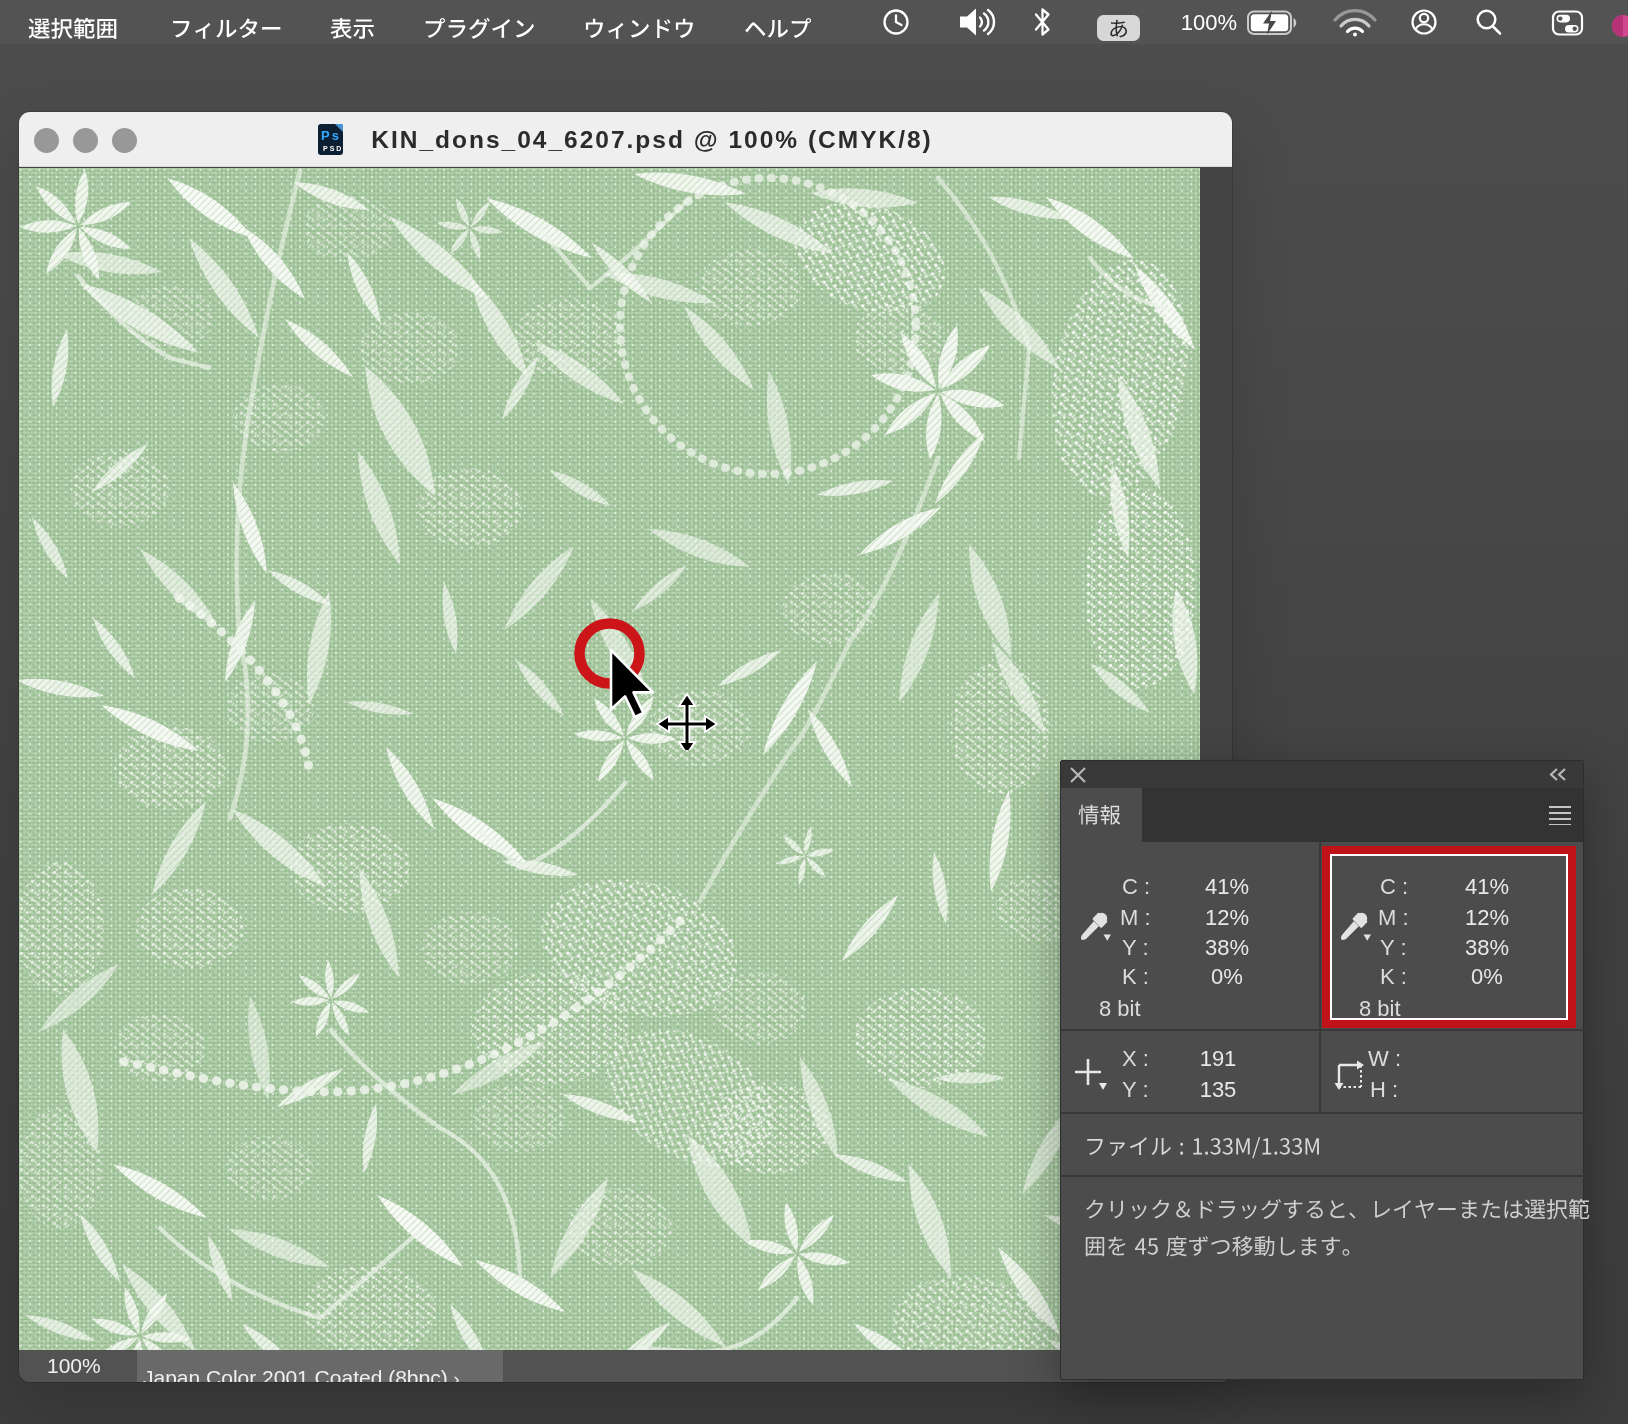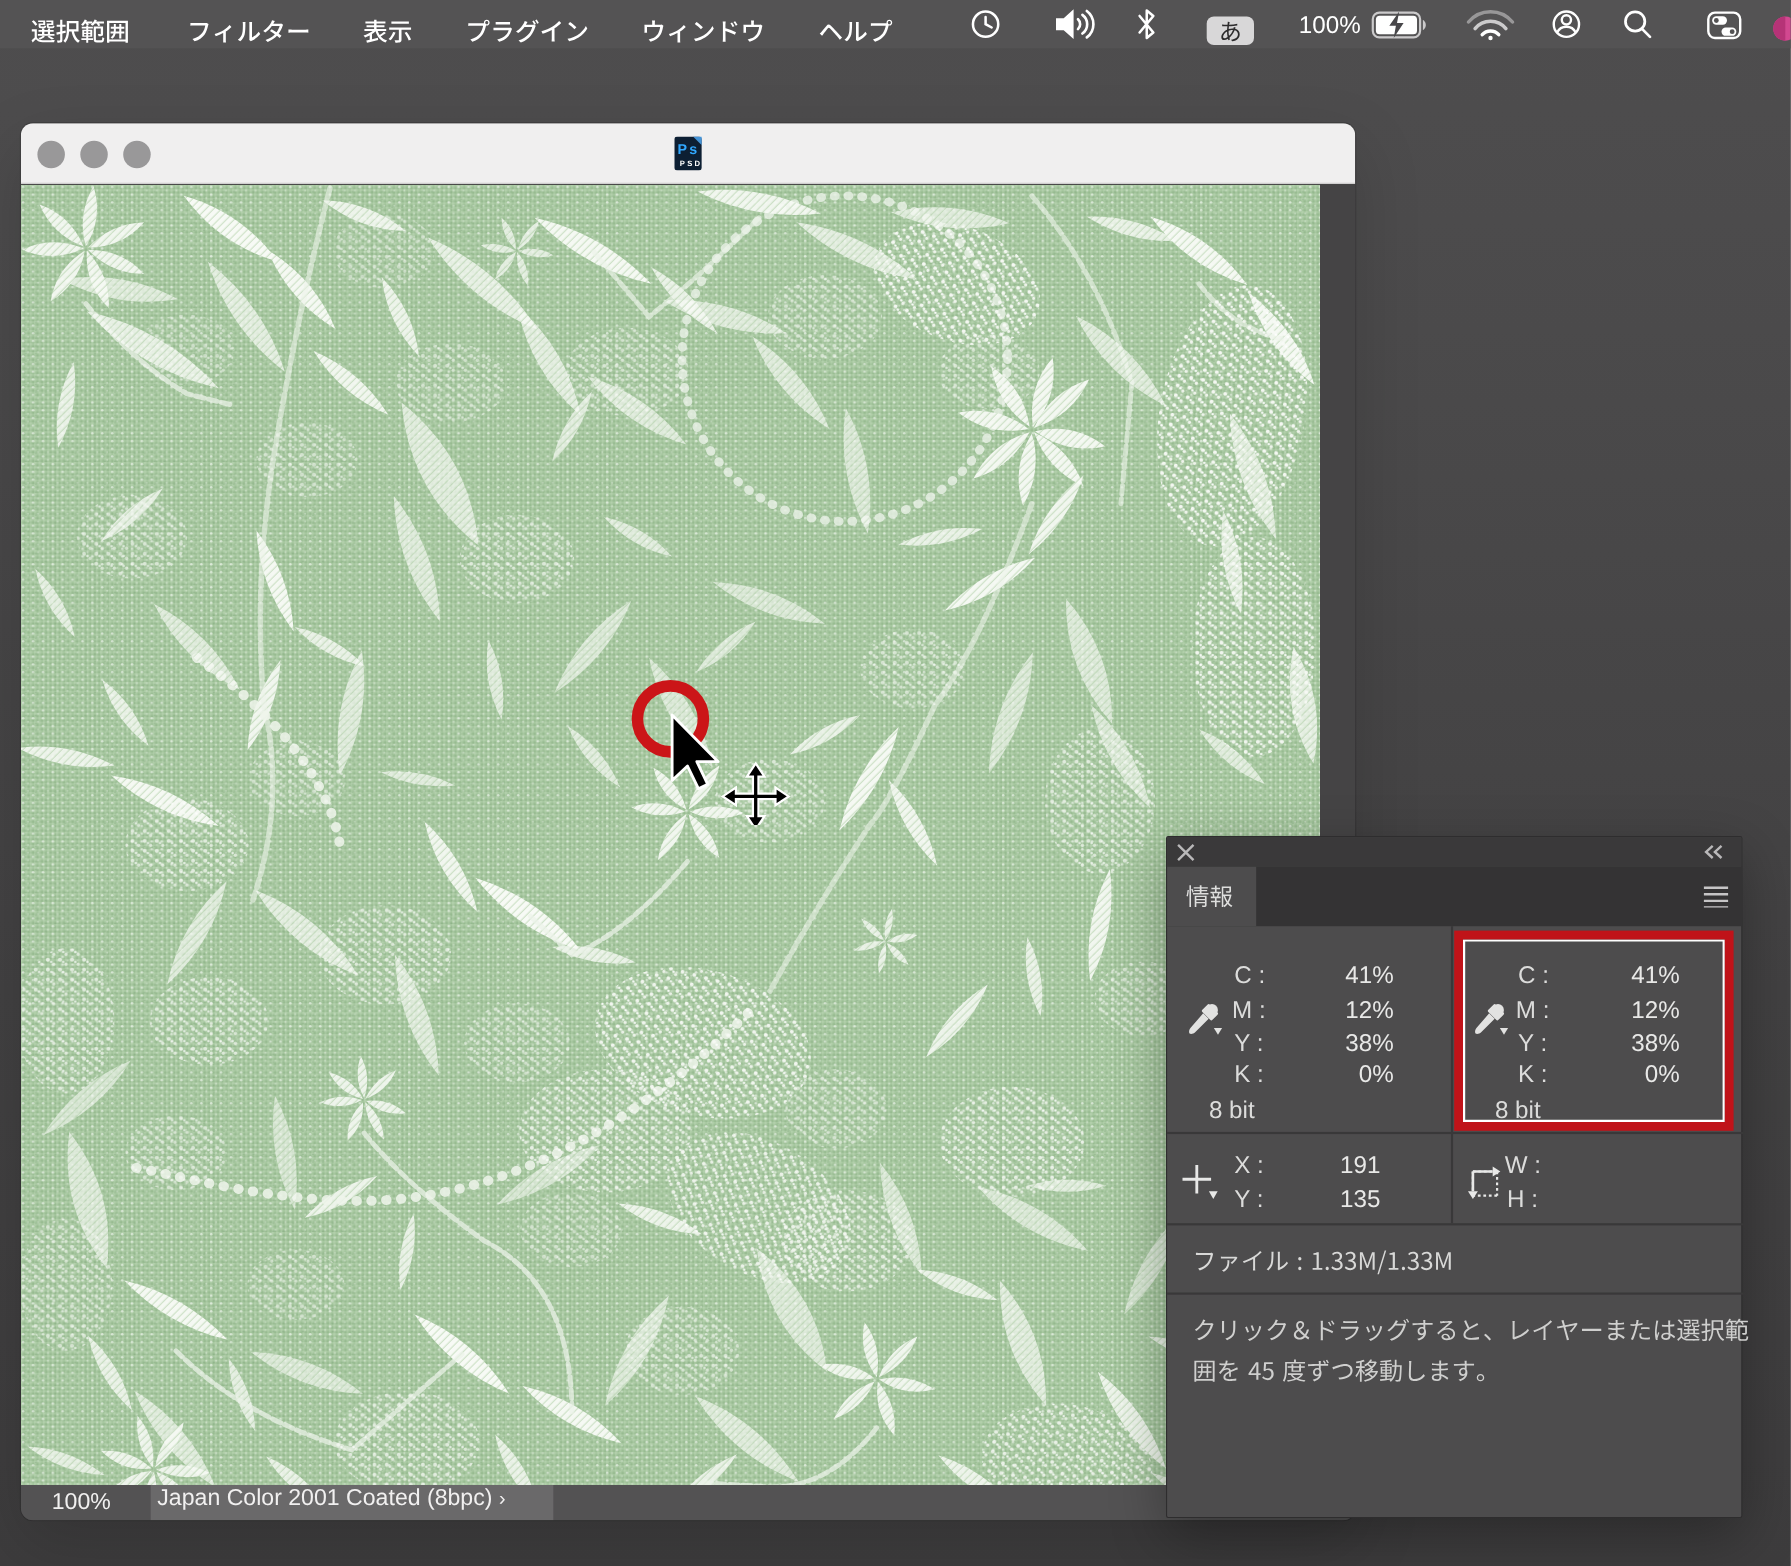--- a/index.html
+++ b/index.html
@@ -15,21 +15,21 @@
 .title { position:absolute; top:0; left:0; width:100%; height:55px; display:flex;
   align-items:center; justify-content:center; gap:28px; color:#2c2b2c;
   font-size:24.5px; font-weight:bold; letter-spacing:2px; }
 .statusbar { position:absolute; left:0; bottom:0; width:100%; height:32px; background:#535253;
   color:#f1f0f0; font-size:21px; }
 .panel { position:absolute; left:1060px; top:760px; width:524px; height:620px;
   background:#4d4c4d; border-radius:2px; box-shadow:0 16px 50px rgba(0,0,0,0.30);
   border:1px solid #2e2d2e; color:#e2e2e1; font-size:22px; }
 .sep { position:absolute; background:#393839; }
 .lbl { position:absolute; color:#dcdcdb; }
-.val { position:absolute; text-align:right; color:#e8e8e7; }
+.val { position:absolute; text-align:center; color:#e8e8e7; }
 </style></head>
 <body>
 <div class="menubar">
     <div style="position:absolute;left:28px;top:14px">
       <svg width="92" height="31" viewBox="0 0 92 31" style="display:block;overflow:visible">
         <path transform="translate(0,22.9)" d="M0.9 -17.4C2.2 -16.3 3.6 -14.6 4.1 -13.5L5.9 -14.7C5.3 -15.8 3.9 -17.4 2.6 -18.5ZM15.1 -3.5C16.6 -2.8 18.2 -1.7 19.1 -0.9L21.3 -1.8C20.2 -2.6 18.3 -3.7 16.6 -4.5ZM11.0 -4.5C10.1 -3.6 8.4 -2.8 6.8 -2.3C7.3 -2.0 8.0 -1.3 8.4 -1.0C9.9 -1.7 11.7 -2.7 12.9 -3.8ZM5.5 -10.2H0.9V-8.2H3.5V-2.7C2.6 -1.8 1.5 -1.0 0.7 -0.3L1.7 1.7C2.8 0.7 3.7 -0.2 4.7 -1.2C6.0 0.6 8.0 1.3 10.9 1.5C13.6 1.6 18.5 1.5 21.2 1.4C21.3 0.8 21.6 -0.1 21.8 -0.6C18.9 -0.4 13.5 -0.3 10.9 -0.4C8.3 -0.5 6.5 -1.3 5.5 -2.9ZM15.5 -11.1V-9.6H12.3V-11.1H10.2V-9.6H7.0V-8.0H10.2V-6.1H6.4V-4.5H21.5V-6.1H17.5V-8.0H20.8V-9.6H17.5V-11.1ZM12.3 -8.0H15.5V-6.1H12.3ZM7.1 -15.6V-13.3C7.1 -11.7 7.6 -11.3 9.4 -11.3C9.8 -11.3 11.6 -11.3 12.0 -11.3C13.3 -11.3 13.8 -11.7 13.9 -13.2C13.5 -13.3 12.8 -13.5 12.4 -13.7C12.4 -12.9 12.3 -12.8 11.8 -12.8C11.4 -12.8 9.9 -12.8 9.6 -12.8C9.0 -12.8 8.9 -12.8 8.9 -13.3V-14.1H13.1V-18.2H6.7V-16.8H11.3V-15.6ZM14.5 -15.6V-13.3C14.5 -11.7 15.0 -11.3 16.8 -11.3C17.2 -11.3 19.2 -11.3 19.6 -11.3C20.9 -11.3 21.4 -11.7 21.6 -13.3C21.1 -13.3 20.4 -13.6 20.0 -13.8C20.0 -12.9 19.9 -12.8 19.4 -12.8C18.9 -12.8 17.4 -12.8 17.1 -12.8C16.4 -12.8 16.3 -12.8 16.3 -13.3V-14.1H20.5V-18.2H14.1V-16.8H18.7V-15.6Z M32.7 -17.7V-10.1C32.7 -6.7 32.4 -2.5 29.6 0.4C30.1 0.7 30.9 1.5 31.3 1.9C33.9 -0.8 34.6 -4.9 34.8 -8.3H37.1C38.1 -3.6 39.8 0.1 43.1 1.9C43.4 1.4 44.1 0.5 44.6 0.1C41.7 -1.4 40.1 -4.5 39.2 -8.3H43.4V-17.7ZM34.8 -15.7H41.3V-10.3H34.8ZM23.2 -7.3 23.6 -5.3 26.7 -6.0V-0.5C26.7 -0.2 26.6 -0.1 26.2 -0.1C25.9 -0.0 24.8 -0.0 23.7 -0.1C23.9 0.5 24.2 1.3 24.3 1.9C26.0 1.9 27.1 1.8 27.8 1.5C28.5 1.2 28.7 0.6 28.7 -0.5V-6.4L31.8 -7.2L31.6 -9.1L28.7 -8.5V-12.5H31.6V-14.5H28.7V-19.0H26.7V-14.5H23.5V-12.5H26.7V-8.1Z M46.8 -9.8V-3.4H50.4V-2.2H46.0V-0.6H50.4V1.9H52.2V-0.6H56.6V-2.2H52.2V-3.4H55.9V-9.8H52.2V-10.9H56.4V-12.5H52.2V-13.6H50.4V-12.5H46.3V-10.9H50.4V-9.8ZM57.2 -12.8V-1.4C57.2 1.0 57.9 1.7 60.2 1.7C60.7 1.7 63.5 1.7 64.0 1.7C66.0 1.7 66.6 0.7 66.8 -2.3C66.3 -2.5 65.5 -2.8 65.0 -3.1C64.9 -0.8 64.7 -0.3 63.8 -0.3C63.2 -0.3 60.9 -0.3 60.4 -0.3C59.4 -0.3 59.2 -0.4 59.2 -1.4V-10.9H63.6V-6.2C63.6 -5.9 63.5 -5.9 63.2 -5.8C62.9 -5.8 61.9 -5.8 60.9 -5.9C61.1 -5.3 61.5 -4.5 61.6 -3.9C63.0 -3.9 64.1 -3.9 64.8 -4.3C65.5 -4.6 65.7 -5.2 65.7 -6.1V-12.8ZM48.5 -6.0H50.4V-4.7H48.5ZM52.2 -6.0H54.1V-4.7H52.2ZM48.5 -8.5H50.4V-7.2H48.5ZM52.2 -8.5H54.1V-7.2H52.2ZM58.0 -19.1C57.6 -17.9 56.8 -16.8 55.9 -15.8V-17.3H50.4C50.6 -17.8 50.9 -18.2 51.0 -18.6L49.0 -19.1C48.3 -17.4 47.1 -15.6 45.7 -14.4C46.2 -14.2 47.0 -13.6 47.4 -13.3C48.1 -13.9 48.7 -14.7 49.3 -15.5H50.0C50.4 -14.9 50.8 -14.1 50.9 -13.6L52.8 -14.1C52.7 -14.5 52.4 -15.0 52.1 -15.5H55.7C55.3 -15.2 54.9 -14.8 54.5 -14.5C55.0 -14.3 55.9 -13.8 56.4 -13.5C57.0 -14.0 57.7 -14.7 58.3 -15.5H59.8C60.4 -14.8 61.0 -13.9 61.2 -13.3L63.2 -13.8C62.9 -14.3 62.5 -15.0 62.1 -15.5H66.5V-17.3H59.4C59.6 -17.8 59.9 -18.2 60.1 -18.6Z M80.4 -10.8V-8.2H77.2L77.3 -9.3V-10.8ZM75.5 -15.1V-12.5H72.7V-10.8H75.5V-9.3L75.4 -8.2H72.5V-6.4H75.2C74.8 -5.1 74.1 -3.9 72.6 -3.0C73.0 -2.7 73.7 -2.0 74.0 -1.6C75.9 -2.9 76.7 -4.5 77.1 -6.4H80.4V-2.0H82.3V-6.4H85.0V-8.2H82.3V-10.8H85.0V-12.5H82.3V-15.1H80.4V-12.5H77.3V-15.1ZM69.3 -18.0V2.0H71.4V0.9H86.1V2.0H88.3V-18.0ZM71.4 -1.1V-16.0H86.1V-1.1Z" fill="#ffffff" fill-opacity="1.0"></path>
       </svg>
     </div>
     <div style="position:absolute;left:170px;top:14px">
       <svg width="114" height="31" viewBox="0 0 114 31" style="display:block;overflow:visible">
@@ -356,26 +356,27 @@
     <div class="tl" style="left:15px"></div>
     <div class="tl" style="left:54px"></div>
     <div class="tl" style="left:93px"></div>
     <div class="title">
       <svg width="25" height="31" viewBox="0 0 25 31">
         <rect width="25" height="31" rx="3" fill="#0d1f33"></rect>
         <path d="M17 0 h8 v8 Z" fill="#4aa0e8" opacity="0.9"></path>
         <text x="3" y="16" font-family="Liberation Sans" font-size="13" font-weight="bold" fill="#31a8ff">Ps</text>
         <text x="5" y="27" font-family="Liberation Sans" font-size="7" font-weight="bold" fill="#ffffff">PSD</text>
       </svg>
+      <span>KIN_dons_04_6207.psd @ 100% (CMYK/8)</span>
     </div>
   </div>
   <div class="statusbar">
     <div style="position:absolute;left:28px;top:4px">100%</div>
     <div style="position:absolute;left:118px;top:0;width:366px;height:32px;background:#6a696a"></div>
-    <div style="position:absolute;left:124px;top:0">Japan Color 2001 Coated (8bpc) <span style="font-size:18px">›</span></div>
+    <div style="position:absolute;left:124px;top:16px">Japan Color 2001 Coated (8bpc) <span style="font-size:18px">›</span></div>
   </div>
 </div>
 
 <svg width="170" height="140" viewBox="0 0 170 140" style="position:absolute;left:560px;top:610px">
   <circle cx="49.5" cy="43.5" r="30" fill="none" stroke="#cb1518" stroke-width="10.5"></circle>
   <g transform="translate(51,40)">
     <path d="M0,0 L0,59.5 L14,46.4 L23.9,67 L32.4,63 L22.5,42.4 L41.9,42.4 Z" fill="#000" stroke="#fff" stroke-width="2.6" stroke-linejoin="round"></path>
   </g>
   <g transform="translate(127,114)" stroke="#000" fill="#000">
     <path d="M0,-30 L8,-18 L2.5,-18 L2.5,-2.5 L18,-2.5 L18,-8 L30,0 L18,8 L18,2.5 L2.5,2.5 L2.5,18 L8,18 L0,30 L-8,18 L-2.5,18 L-2.5,2.5 L-18,2.5 L-18,8 L-30,0 L-18,-8 L-18,-2.5 L-2.5,-2.5 L-2.5,-18 L-8,-18 Z" stroke="#fff" stroke-width="2"></path>

